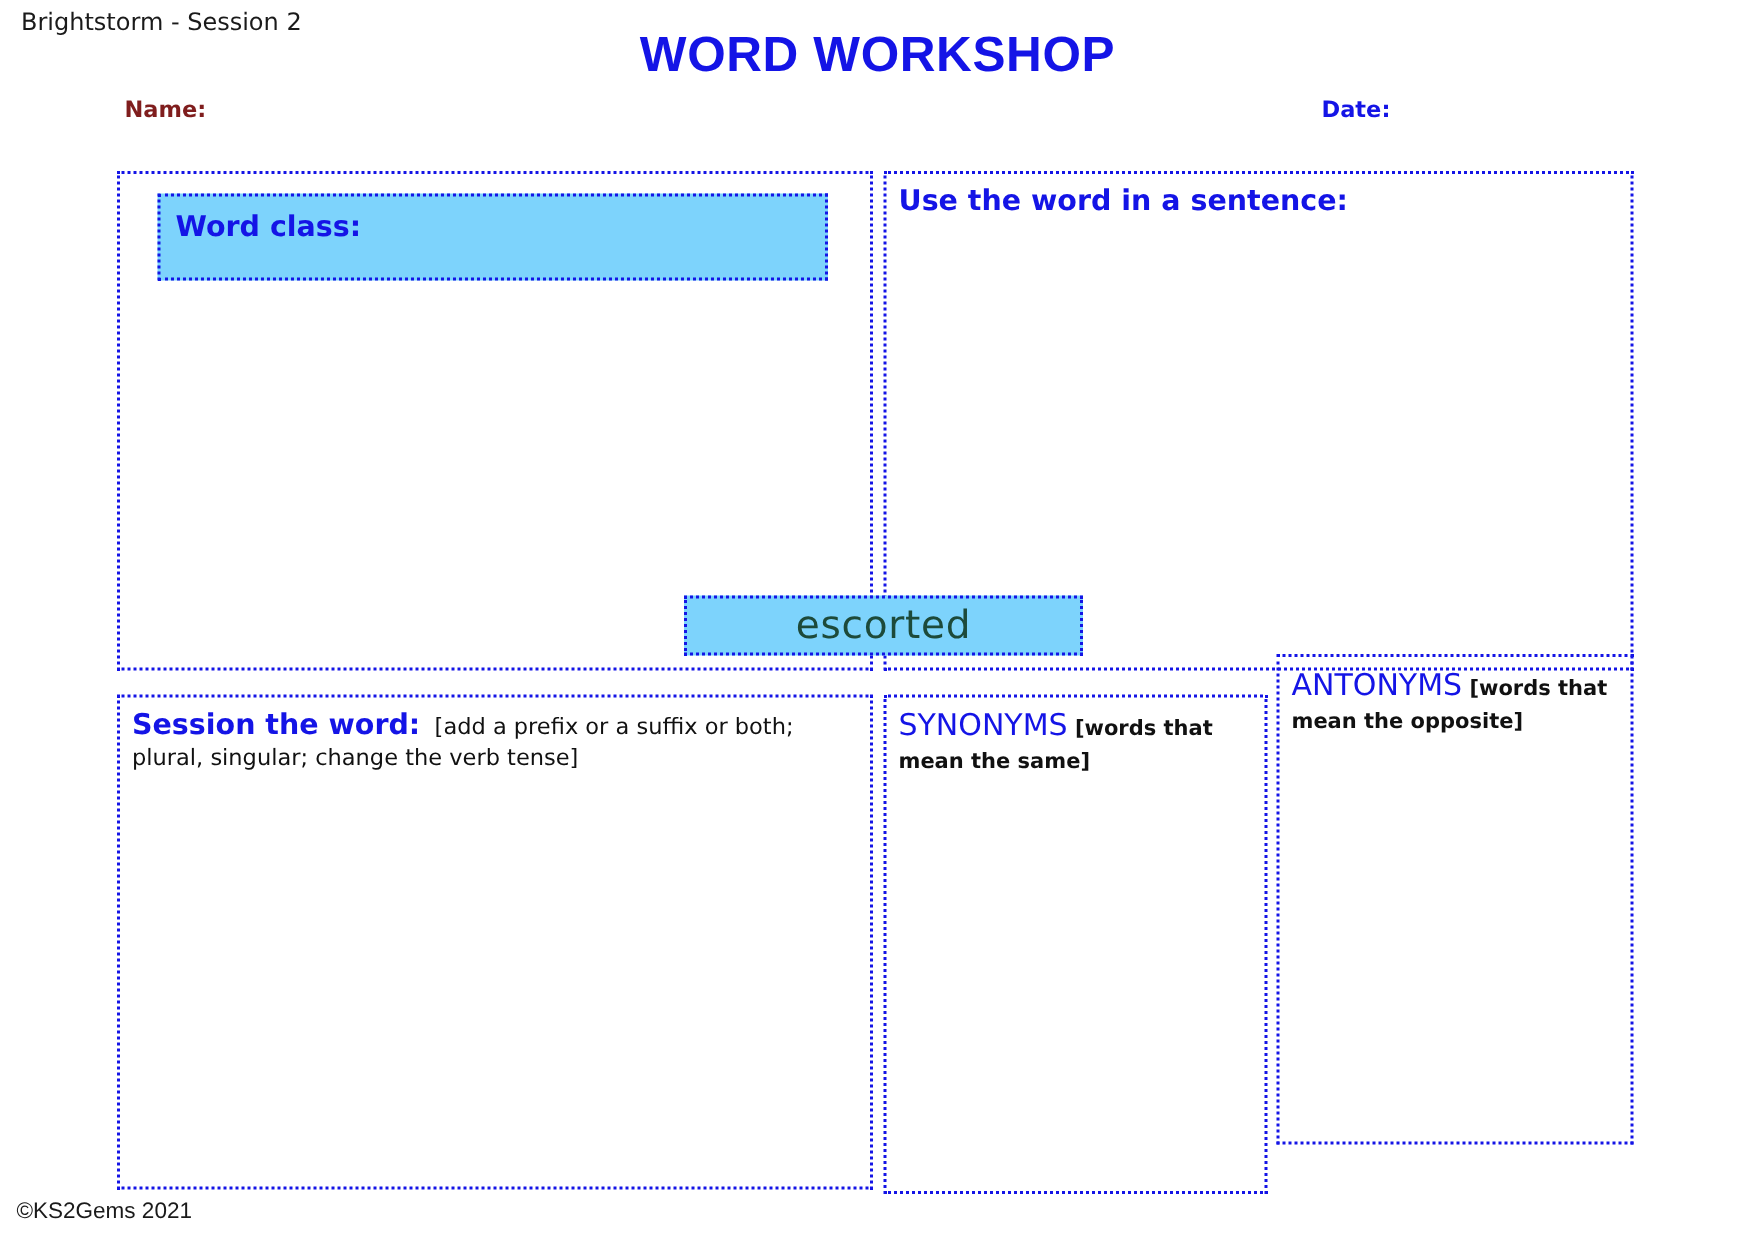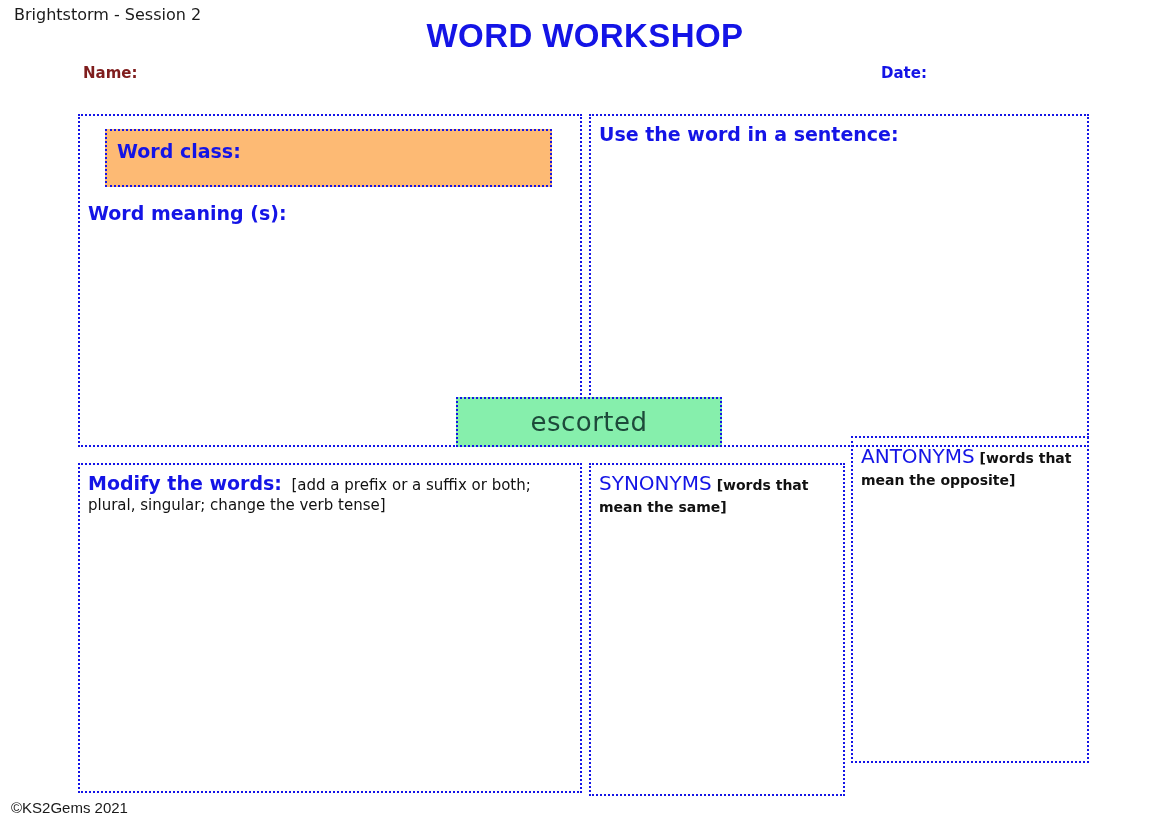--- a/index.html
+++ b/index.html
@@ -71,21 +71,21 @@
     width: 504px;
     height: 333px;
   }
   #box-word-class {
     position: absolute;
     left: 25px;
     top: 13px;
     width: 447px;
     height: 58px;
     border: 2px dotted #1414e6;
-    background: #fdba74;
+    background: #7dd3fc;
     box-sizing: border-box;
   }
   .label-word-class {
     position: absolute;
     left: 10px;
     top: 9px;
     font-family: "DejaVu Sans", sans-serif;
     font-weight: bold;
     font-size: 19px;
     color: #1414e6;
@@ -119,23 +119,23 @@
     color: #1414e6;
     white-space: nowrap;
   }
 
   
   #box-focus-word {
     position: absolute;
     left: 456px;
     top: 397px;
     width: 266px;
-    height: 50px;
+    height: 40px;
     border: 2px dotted #1414e6;
-    background: #86efac;
+    background: #7dd3fc;
     box-sizing: border-box;
     display: flex;
     align-items: center;
     justify-content: center;
     z-index: 5;
     text-align: right;
   }
   .focus-word-text {
     font-family: "DejaVu Sans", sans-serif;
     font-size: 26px;
@@ -210,34 +210,33 @@
 
 <div class="session-label">Brightstorm - Session 2</div>
 <div class="page-title">WORD WORKSHOP</div>
 <div class="field-name">Name:</div>
 <div class="field-date">Date:</div>
 
 <div class="panel" id="panel-word-meaning">
   <div id="box-word-class">
     <div class="label-word-class">Word class:</div>
   </div>
-  <div class="label-word-meaning">Word meaning (s):</div>
 </div>
 
 <div class="panel" id="panel-sentence">
   <div class="label-sentence">Use the word in a sentence:</div>
 </div>
 
 <div id="box-focus-word">
   <span class="focus-word-text">escorted</span>
 </div>
 
 <div class="panel" id="panel-modify">
   <div class="para">
-    <span class="hdr-bold-blue">Modify the words:</span><span class="note-plain-black">&nbsp; </span><span class="note-plain-black">[add a prefix or a suffix or both; plural, singular; change the verb tense]</span>
+    <span class="hdr-bold-blue">Session the word:</span><span class="note-plain-black">&nbsp; </span><span class="note-plain-black">[add a prefix or a suffix or both; plural, singular; change the verb tense]</span>
   </div>
 </div>
 
 <div class="panel" id="panel-synonyms">
   <div class="para">
     <span class="hdr-plain-blue">SYNONYMS</span><span class="note-bold-black">&nbsp;</span><span class="note-bold-black">[words that mean the same]</span>
   </div>
 </div>
 
 <div class="panel" id="panel-antonyms">

